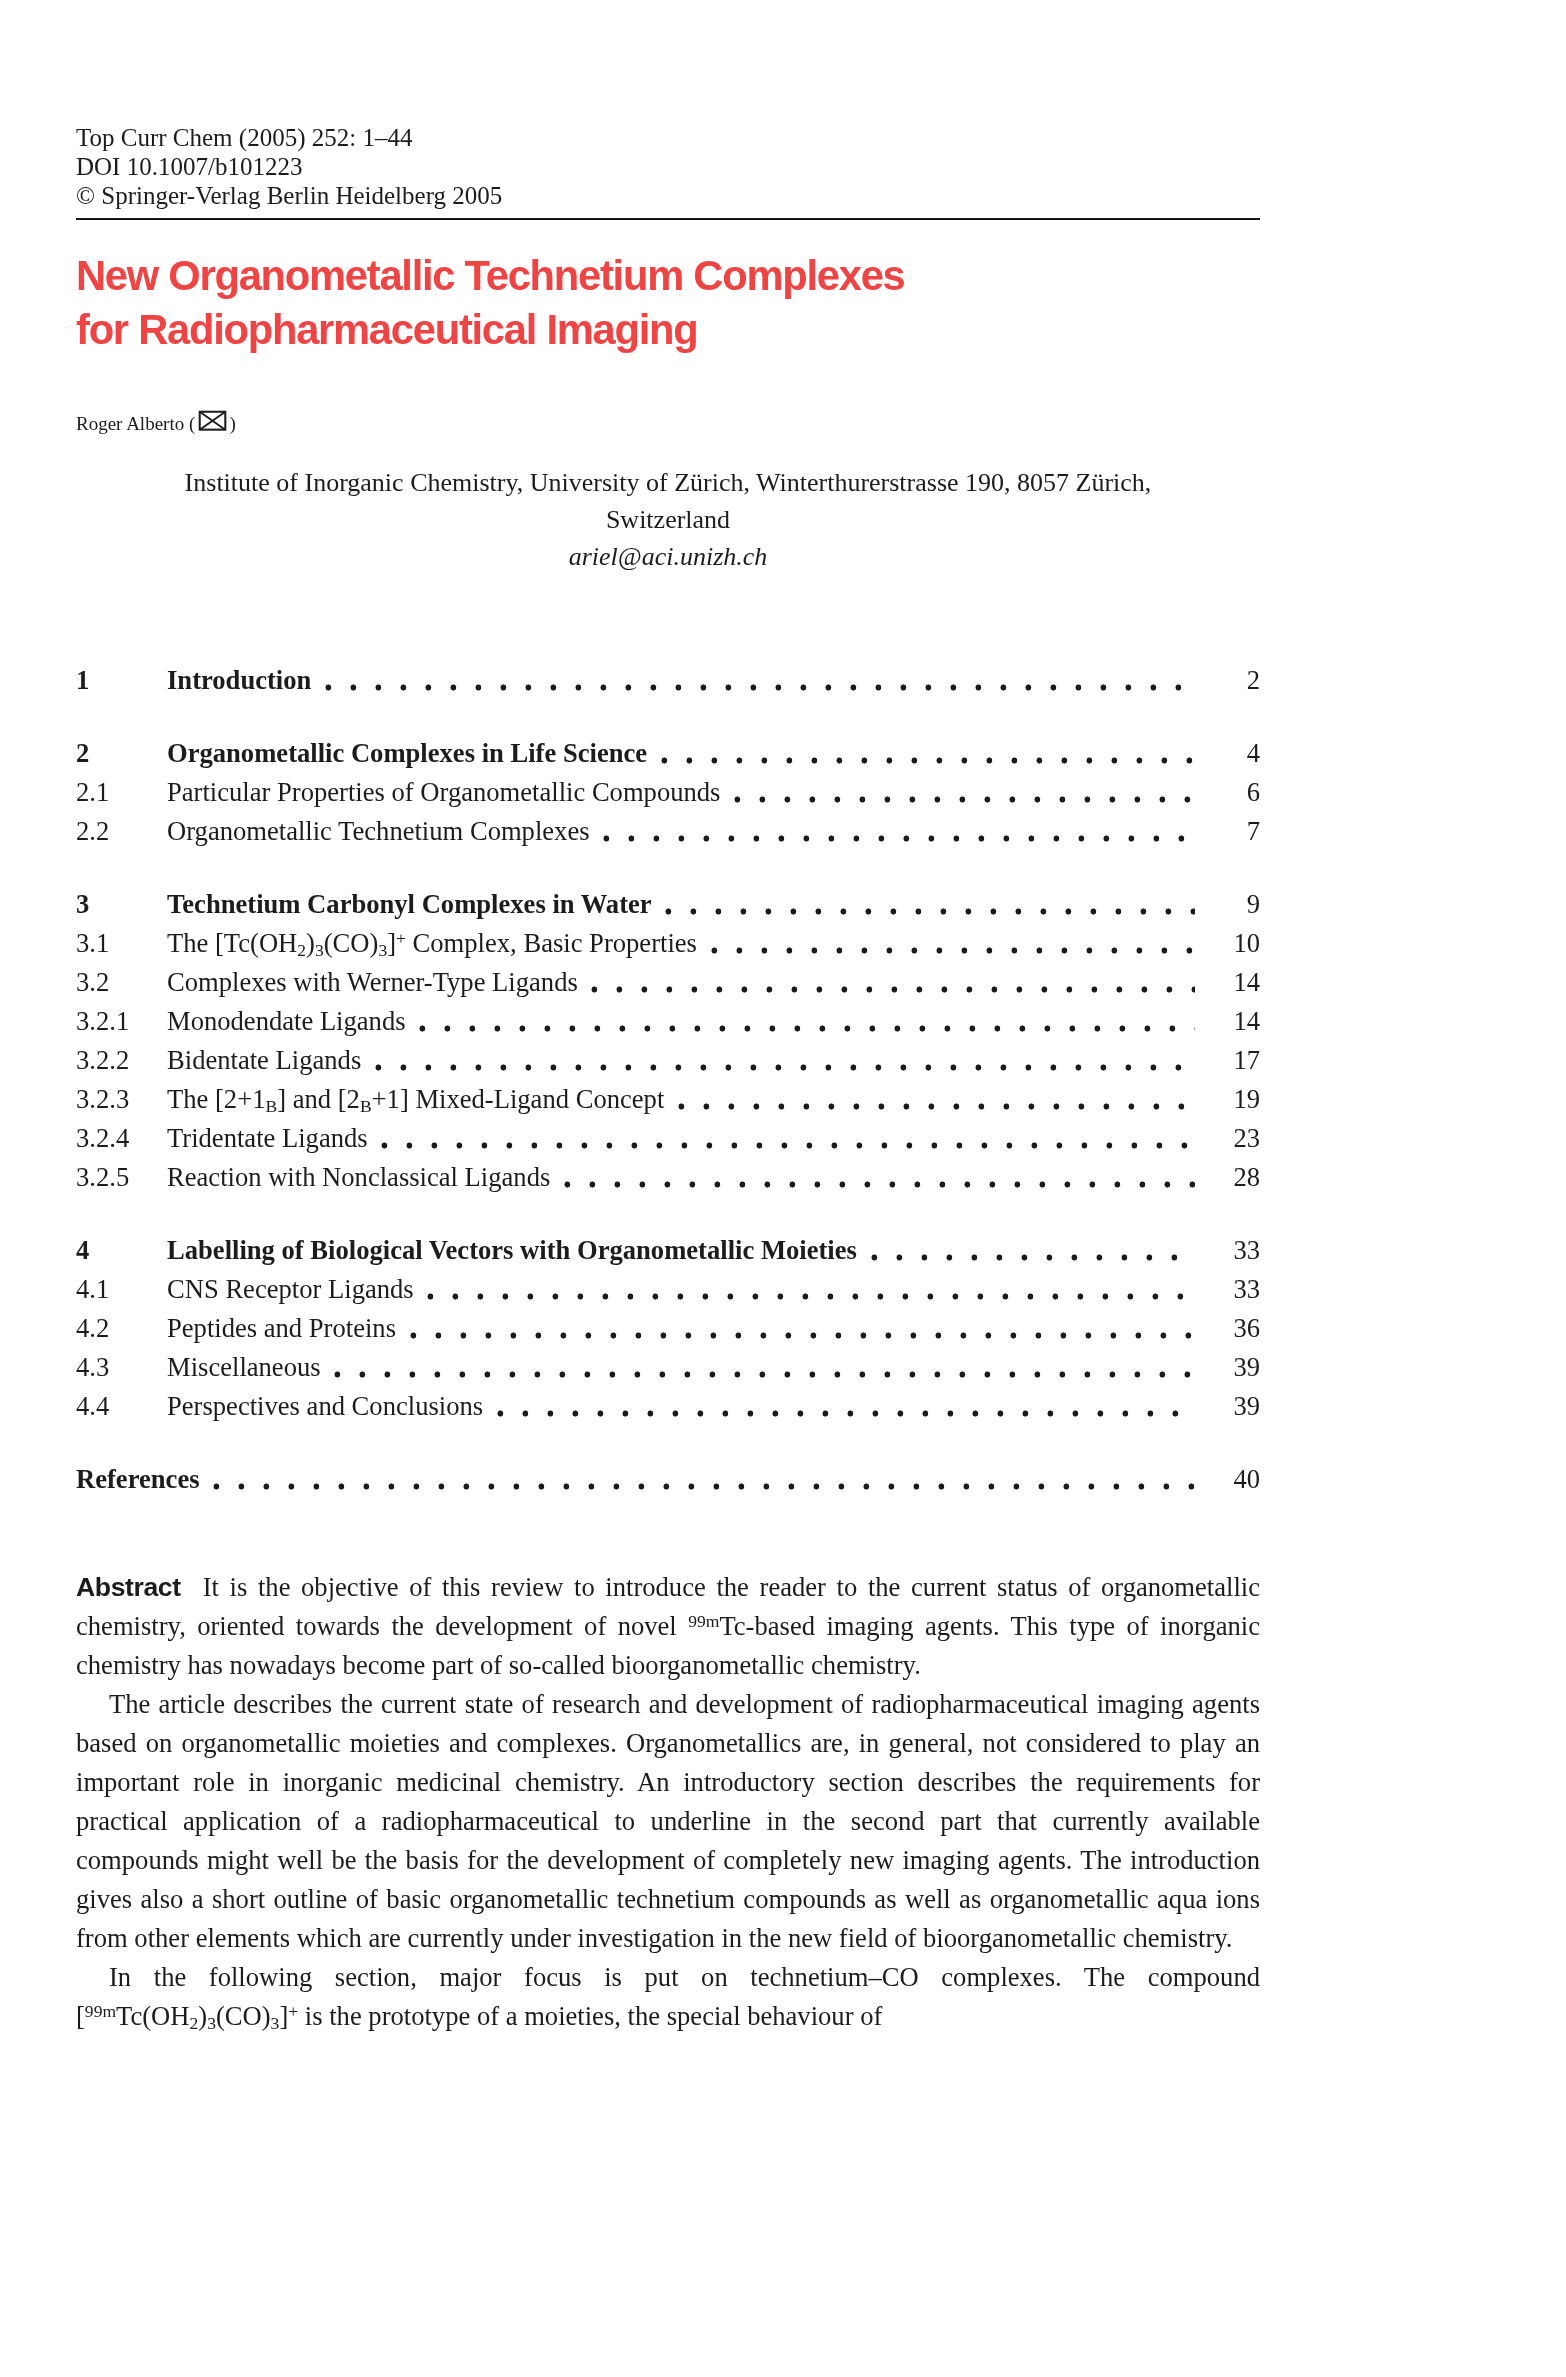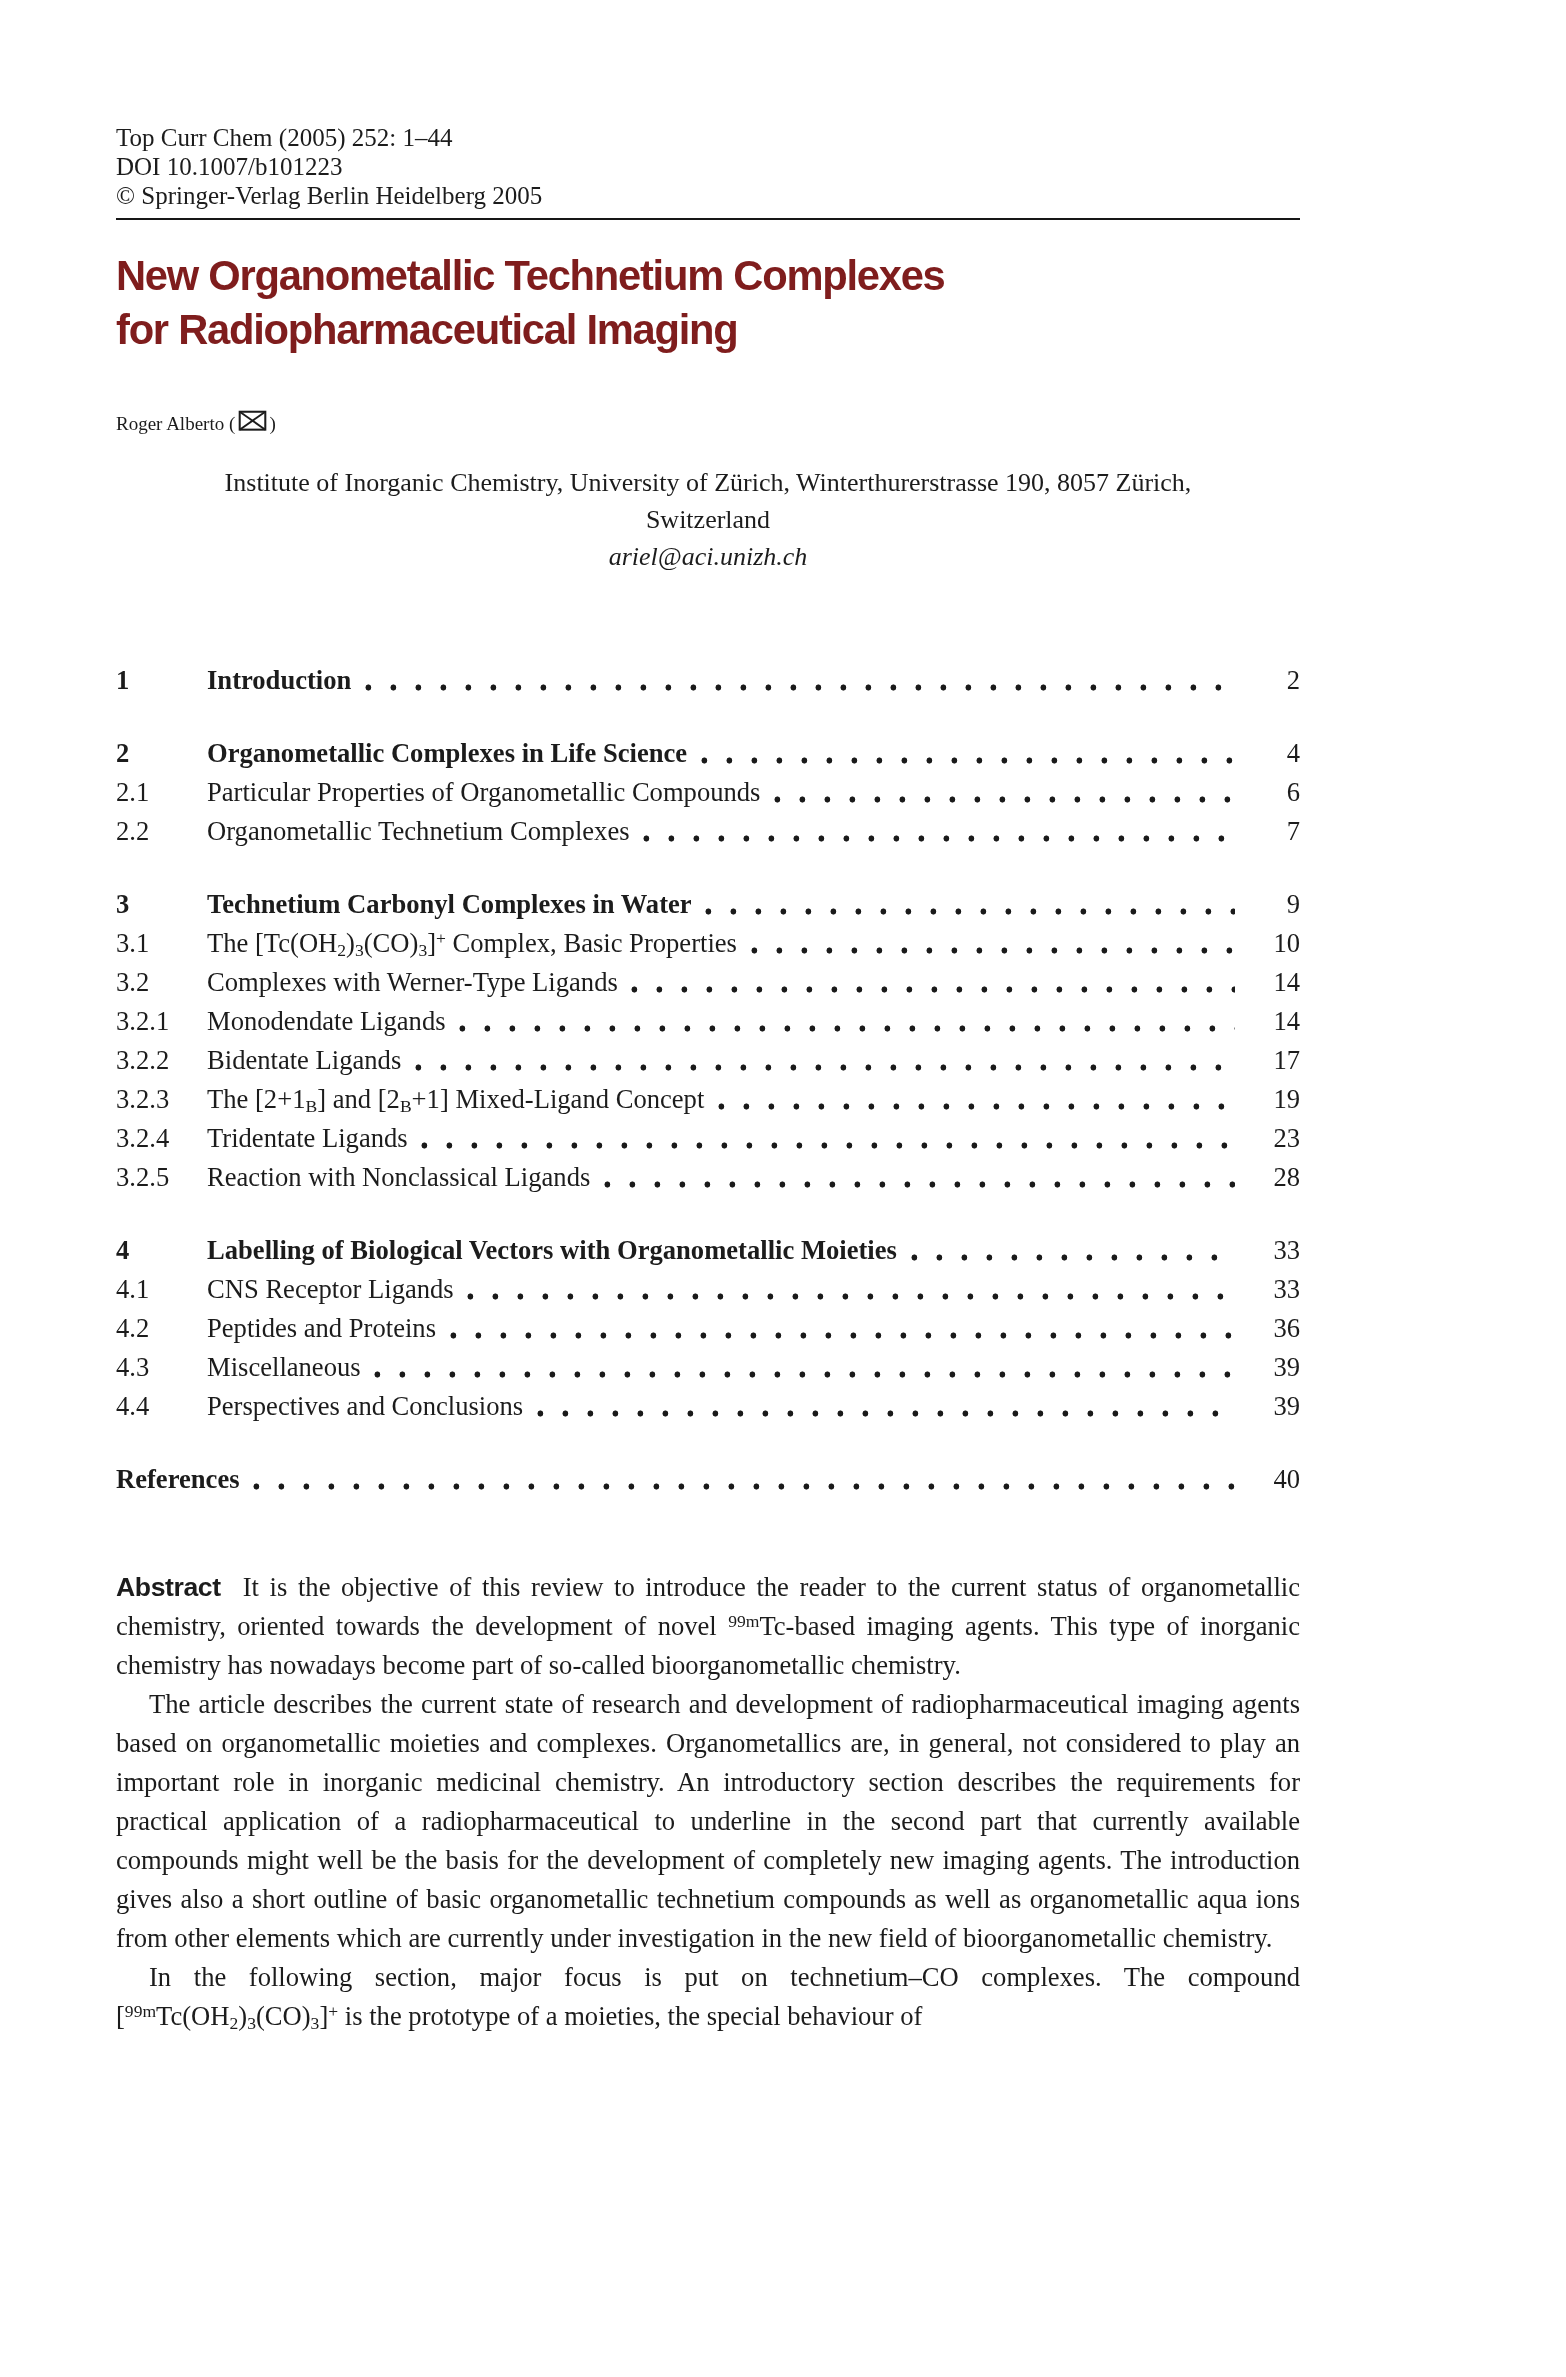--- a/index.html
+++ b/index.html
@@ -1,30 +1,30 @@
 <!DOCTYPE html>
 <html style="font-size:13.7px"><head>
 <meta charset="utf-8">
 <style>
   html,body{margin:0;padding:0;}
   body{
     width:1567px;height:2377px;background:#ffffff;color:#1c1c1c;
     font-family:"Liberation Serif","DejaVu Serif",serif;
     -webkit-font-smoothing:antialiased;
   }
-  .page{padding:123px 196px 0 116px;width:1184px;}
+  .page{padding:123px 196px 0 76px;width:1184px;}
 
   
   .hdr p{margin:0;font-size:25px;line-height:29px;}
   .rule{border-bottom:2.6px solid #161616;margin-top:7.7px;}
 
   
   .title{
     margin-top:28px;font-family:"Liberation Sans","DejaVu Sans",sans-serif;
-    font-weight:bold;font-size:43px;line-height:54px;color:#7f1d1d;
+    font-weight:bold;font-size:43px;line-height:54px;color:#ef4444;
     letter-spacing:-1.3px;
   }
   .title span{display:block;transform:scaleX(.97);transform-origin:left;}
 
   
   .author{margin-top:50px;font-size:19px;line-height:36px;}
   .envelope{display:inline-block;vertical-align:-1.7px;margin:0 2.6px;}
   .affil{margin-top:22px;font-size:26px;line-height:37px;}
   .affil p{margin:0;text-align:center;}
   .email{font-style:italic;}

